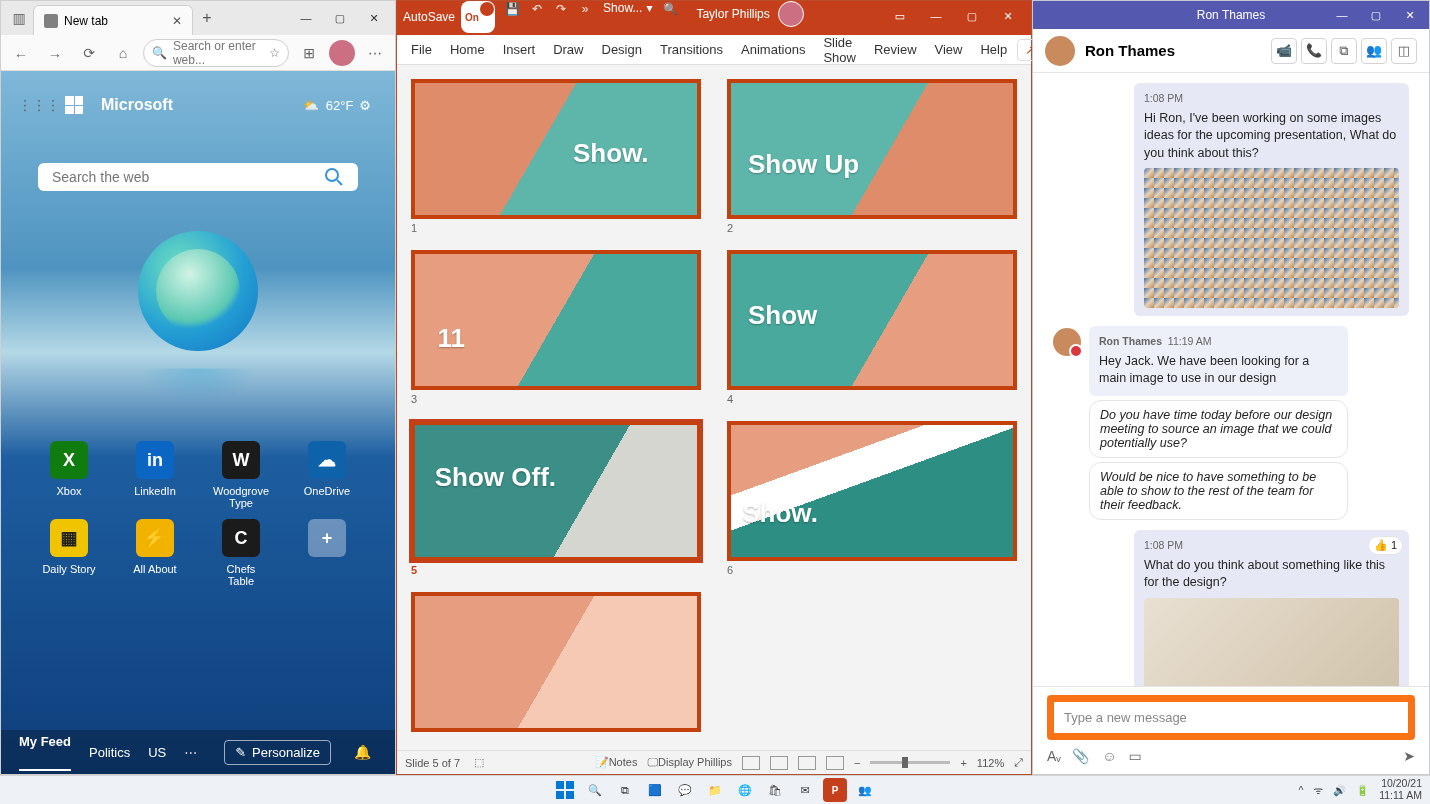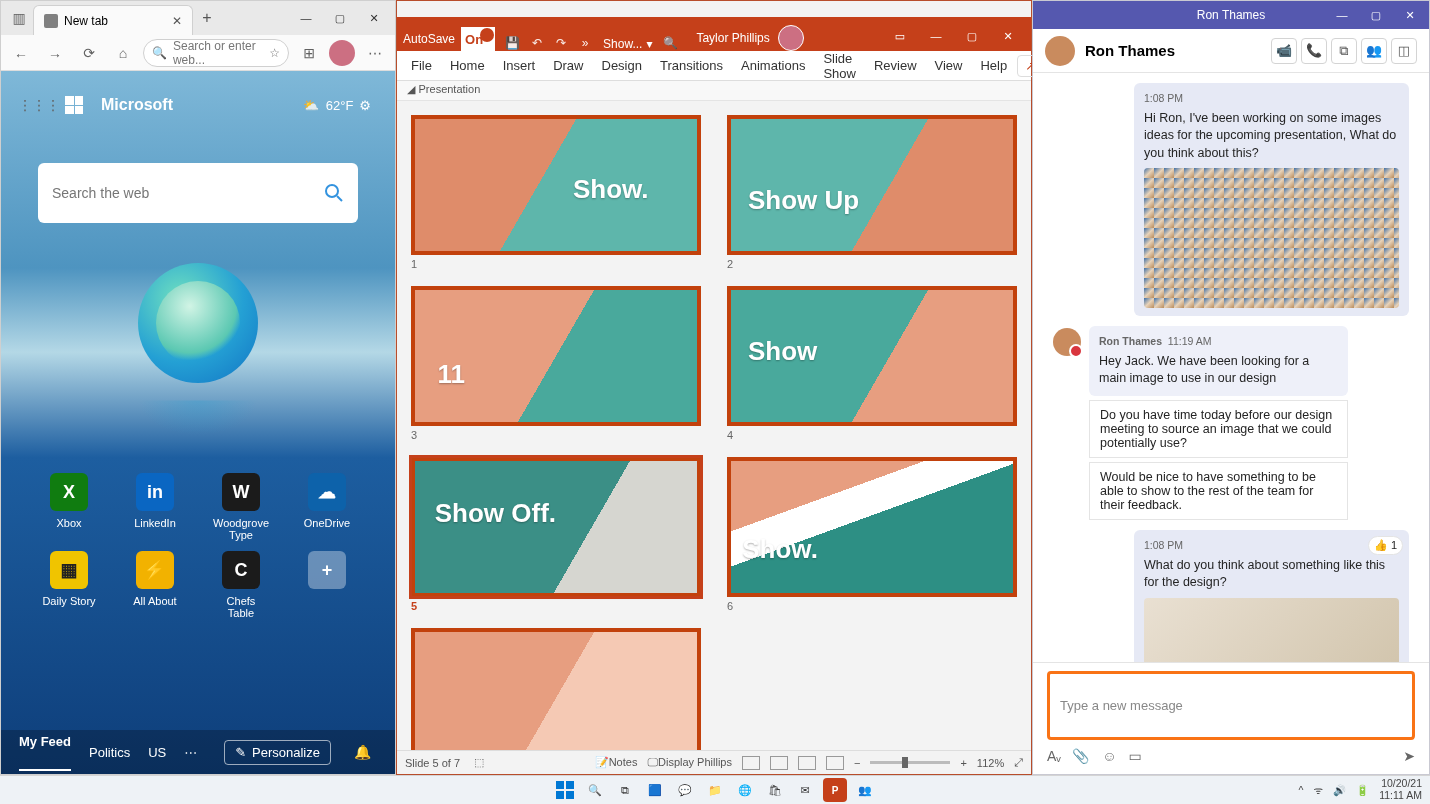--- a/index.html
+++ b/index.html
@@ -22,36 +22,36 @@
 .edge-toolbar { height:36px;display:flex;align-items:center;gap:6px;padding:0 6px;background:#fafafa;border-bottom:1px solid #ddd; }
 .nav-btn { width:28px;height:28px;display:flex;align-items:center;justify-content:center;color:#616161;cursor:pointer;border-radius:4px;font-size:14px; }
 .edge-address { flex:1;height:28px;border:1px solid #d0d0d0;border-radius:14px;display:flex;align-items:center;padding:0 8px;gap:6px;background:#fff;font-size:12px;color:#767676; }
 .avatar-small { width:26px;height:26px;border-radius:50%;background:#cc6f82; }
 .edge-content { flex:1;background:linear-gradient(180deg,#7fb8d8 0%,#4e94c0 28%,#b4d8e6 40%,#1d5ea0 55%,#0e3e7a 100%);position:relative;color:#fff;padding:20px 24px 0; }
 .edge-top { display:flex;align-items:center;gap:12px; }
 .ms-logo { display:flex;align-items:center;gap:18px;font-weight:600;font-size:16px; }
 .ms-squares { width:18px;height:18px;display:grid;grid-template-columns:1fr 1fr;grid-template-rows:1fr 1fr;gap:1px; }
 .ms-squares span { background:#fff; }
 .edge-weather { margin-left:auto;display:flex;align-items:center;gap:6px;font-size:13px; }
-.edge-search { margin:44px auto 0;width:320px;height:60px;background:#fff;border-radius:6px;display:flex;align-items:center;padding:0 14px;color:#767676;font-size:14px; }
+.edge-search { margin:44px auto 0;width:320px;height:28px;background:#fff;border-radius:6px;display:flex;align-items:center;padding:0 14px;color:#767676;font-size:14px; }
 .edge-search svg { margin-left:auto; }
 .edge-logo-big { width:120px;height:120px;margin:40px auto 0;border-radius:50%;background:radial-gradient(circle at 35% 30%,#6fe0c0 0%,#24a0d4 55%,#1273c4 100%);position:relative; }
 .edge-logo-big::after{content:"";position:absolute;inset:18px;border-radius:50%;background:radial-gradient(circle at 40% 30%,#d1f4e5 0%,#5bc8b2 60%,transparent 70%); }
 .edge-reflection { width:120px;height:70px;margin:0 auto;background:radial-gradient(ellipse at 50% 0%,rgba(36,160,212,.6),transparent 70%);transform:scaleY(.5);opacity:.5; }
 .edge-tiles { display:grid;grid-template-columns:repeat(4,1fr);gap:10px 30px;padding:20px 16px 0;text-align:center;font-size:11px; }
 .tile { display:flex;flex-direction:column;align-items:center;gap:6px;cursor:pointer; }
 .tile-ic { width:38px;height:38px;border-radius:6px;display:flex;align-items:center;justify-content:center;font-size:18px;font-weight:600; }
 .edge-footer { position:absolute;bottom:0;left:0;right:0;height:44px;display:flex;align-items:center;gap:18px;padding:0 18px;font-size:13px;background:rgba(0,0,0,.25); }
 .edge-footer .active { font-weight:600;border-bottom:2px solid #fff;padding-bottom:20px; }
 .edge-personalize { margin-left:auto;border:1px solid rgba(255,255,255,.6);border-radius:4px;padding:4px 10px;display:flex;align-items:center;gap:6px;cursor:pointer; }
 
 
-.ppt-title { height:34px;background:#c5401a;color:#fff;display:flex;align-items:flex-end;padding:0 6px;font-size:12px;gap:10px;margin-top:16px; }
+.ppt-title { height:34px;background:#c5401a;color:#fff;display:flex;align-items:flex-start;padding:0 6px;font-size:12px;gap:10px; }
 .autosave { display:flex;align-items:center;gap:6px; }
-.autosave-toggle { width:34px;height:24px;background:#fff;border-radius:0;position:relative;color:#c5401a;font-size:13px;display:flex;align-items:center;padding:0 4px;font-weight:700; }
+.autosave-toggle { width:34px;height:32px;background:#fff;border-radius:8px;position:relative;color:#c5401a;font-size:10px;display:flex;align-items:center;padding:0 4px;font-weight:700; }
 .autosave-toggle::after{content:"";position:absolute;right:1px;top:1px;width:14px;height:14px;border-radius:50%;background:#c5401a; }
 .qat { display:flex;gap:8px;align-items:center; }
 .qat-icon { width:16px;height:16px;display:flex;align-items:center;justify-content:center;opacity:.9;cursor:pointer; }
 .ppt-title-center { display:flex;align-items:center;gap:4px;cursor:pointer; }
 .ppt-user { display:flex;align-items:center;gap:8px;margin-left:8px; }
 .ppt-user .avatar-small{border:1px solid #fff;}
 .ppt-win-right { margin-left:auto;display:flex;gap:2px; }
 .ppt-ribbon { height:30px;background:#fff;border-bottom:1px solid #ddd;display:flex;align-items:center;font-size:13px;padding:0 6px;gap:2px; }
 .ribbon-tab { padding:4px 8px;cursor:pointer;color:#333;border-radius:4px; }
 .ribbon-right { margin-left:auto;display:flex;gap:2px; }
@@ -83,25 +83,25 @@
 .msg-block.right { align-self:flex-end;max-width:275px; }
 .msg-block.left { align-self:flex-start;max-width:295px;display:flex;gap:8px; }
 .bubble { background:#eef0f9;border-radius:6px;padding:8px 10px;line-height:1.4; }
 .msg-block.right .bubble { background:#e6e9f5; }
 .msg-time { font-size:10.5px;color:#666;margin-bottom:4px; }
 .msg-img { width:100%;height:140px;border-radius:4px;margin-top:6px; }
 .img-blue { background:linear-gradient(135deg,#3d6ea6 0%,#e8d2b8 50%,#b78b5c 100%);background-size:10px 10px; }
 .img-model { background:linear-gradient(135deg,#e9e0d2,#cdbfa5); }
 .left-avatar { width:28px;height:28px;border-radius:50%;background:#c98b5e;flex-shrink:0;margin-top:2px;position:relative; }
 .left-avatar::after{content:"";position:absolute;right:-2px;bottom:-2px;width:10px;height:10px;border-radius:50%;background:#d9363e;border:2px solid #fff;}
-.sub-bubble { background:#fff;border:1px solid #e4e4e4;border-radius:0;padding:7px 10px;margin-top:4px; }
+.sub-bubble { background:#fff;border:1px solid #e4e4e4;border-radius:12px;padding:7px 10px;margin-top:4px;font-style:italic; }
 .react { position:absolute;right:6px;top:6px;font-size:11px;background:#fff;border:1px solid #e4e4e4;border-radius:10px;padding:1px 5px; }
 .bubble.rel { position:relative; }
 .teams-compose { border-top:1px solid #e4e4e4;padding:8px 14px 10px; }
-.compose-box { border:3px solid #f97316;border-radius:4px;padding:24px 10px;font-size:13px;color:#888; }
+.compose-box { border:7px solid #f97316;border-radius:4px;padding:8px 10px;font-size:13px;color:#888; }
 .compose-tools { display:flex;gap:12px;margin-top:8px;color:#666;font-size:14px;align-items:center; }
 .compose-tools .send { margin-left:auto;cursor:pointer; }
 
 
 .taskbar { position:absolute;bottom:0;left:0;right:0;height:29px;background:#eef2f6;border-top:1px solid #d4d4d4;display:flex;align-items:center;justify-content:center;gap:6px;font-size:11px;color:#333; }
 .tb-icon { width:24px;height:24px;border-radius:4px;display:flex;align-items:center;justify-content:center;cursor:pointer; }
 .tb-right { position:absolute;right:8px;display:flex;align-items:center;gap:10px;font-size:10.5px;color:#444; }
 .tb-time { text-align:right;line-height:1.1; }
 
 
@@ -260,21 +260,20 @@
         <span class="ribbon-tab">Animations</span>
         <span class="ribbon-tab">Slide Show</span>
         <span class="ribbon-tab">Review</span>
         <span class="ribbon-tab">View</span>
         <span class="ribbon-tab">Help</span>
     <div class="ribbon-right">
       <div class="ribbon-ic">↗</div>
       <div class="ribbon-ic">💬</div>
     </div>
   </div>
-  <div class="ppt-outline">◢ <span>Presentation</span></div>
   <div class="ppt-grid" id="ppt-grid">
         <div class="slide-cell">
           <div class="slide-thumb">
             <div class="slide-art s1"></div>
             <div class="slide-label" style="left:56%;top:42%">Show.</div>
           </div>
           <div class="slide-num">1</div>
         </div>
         <div class="slide-cell">
           <div class="slide-thumb">

